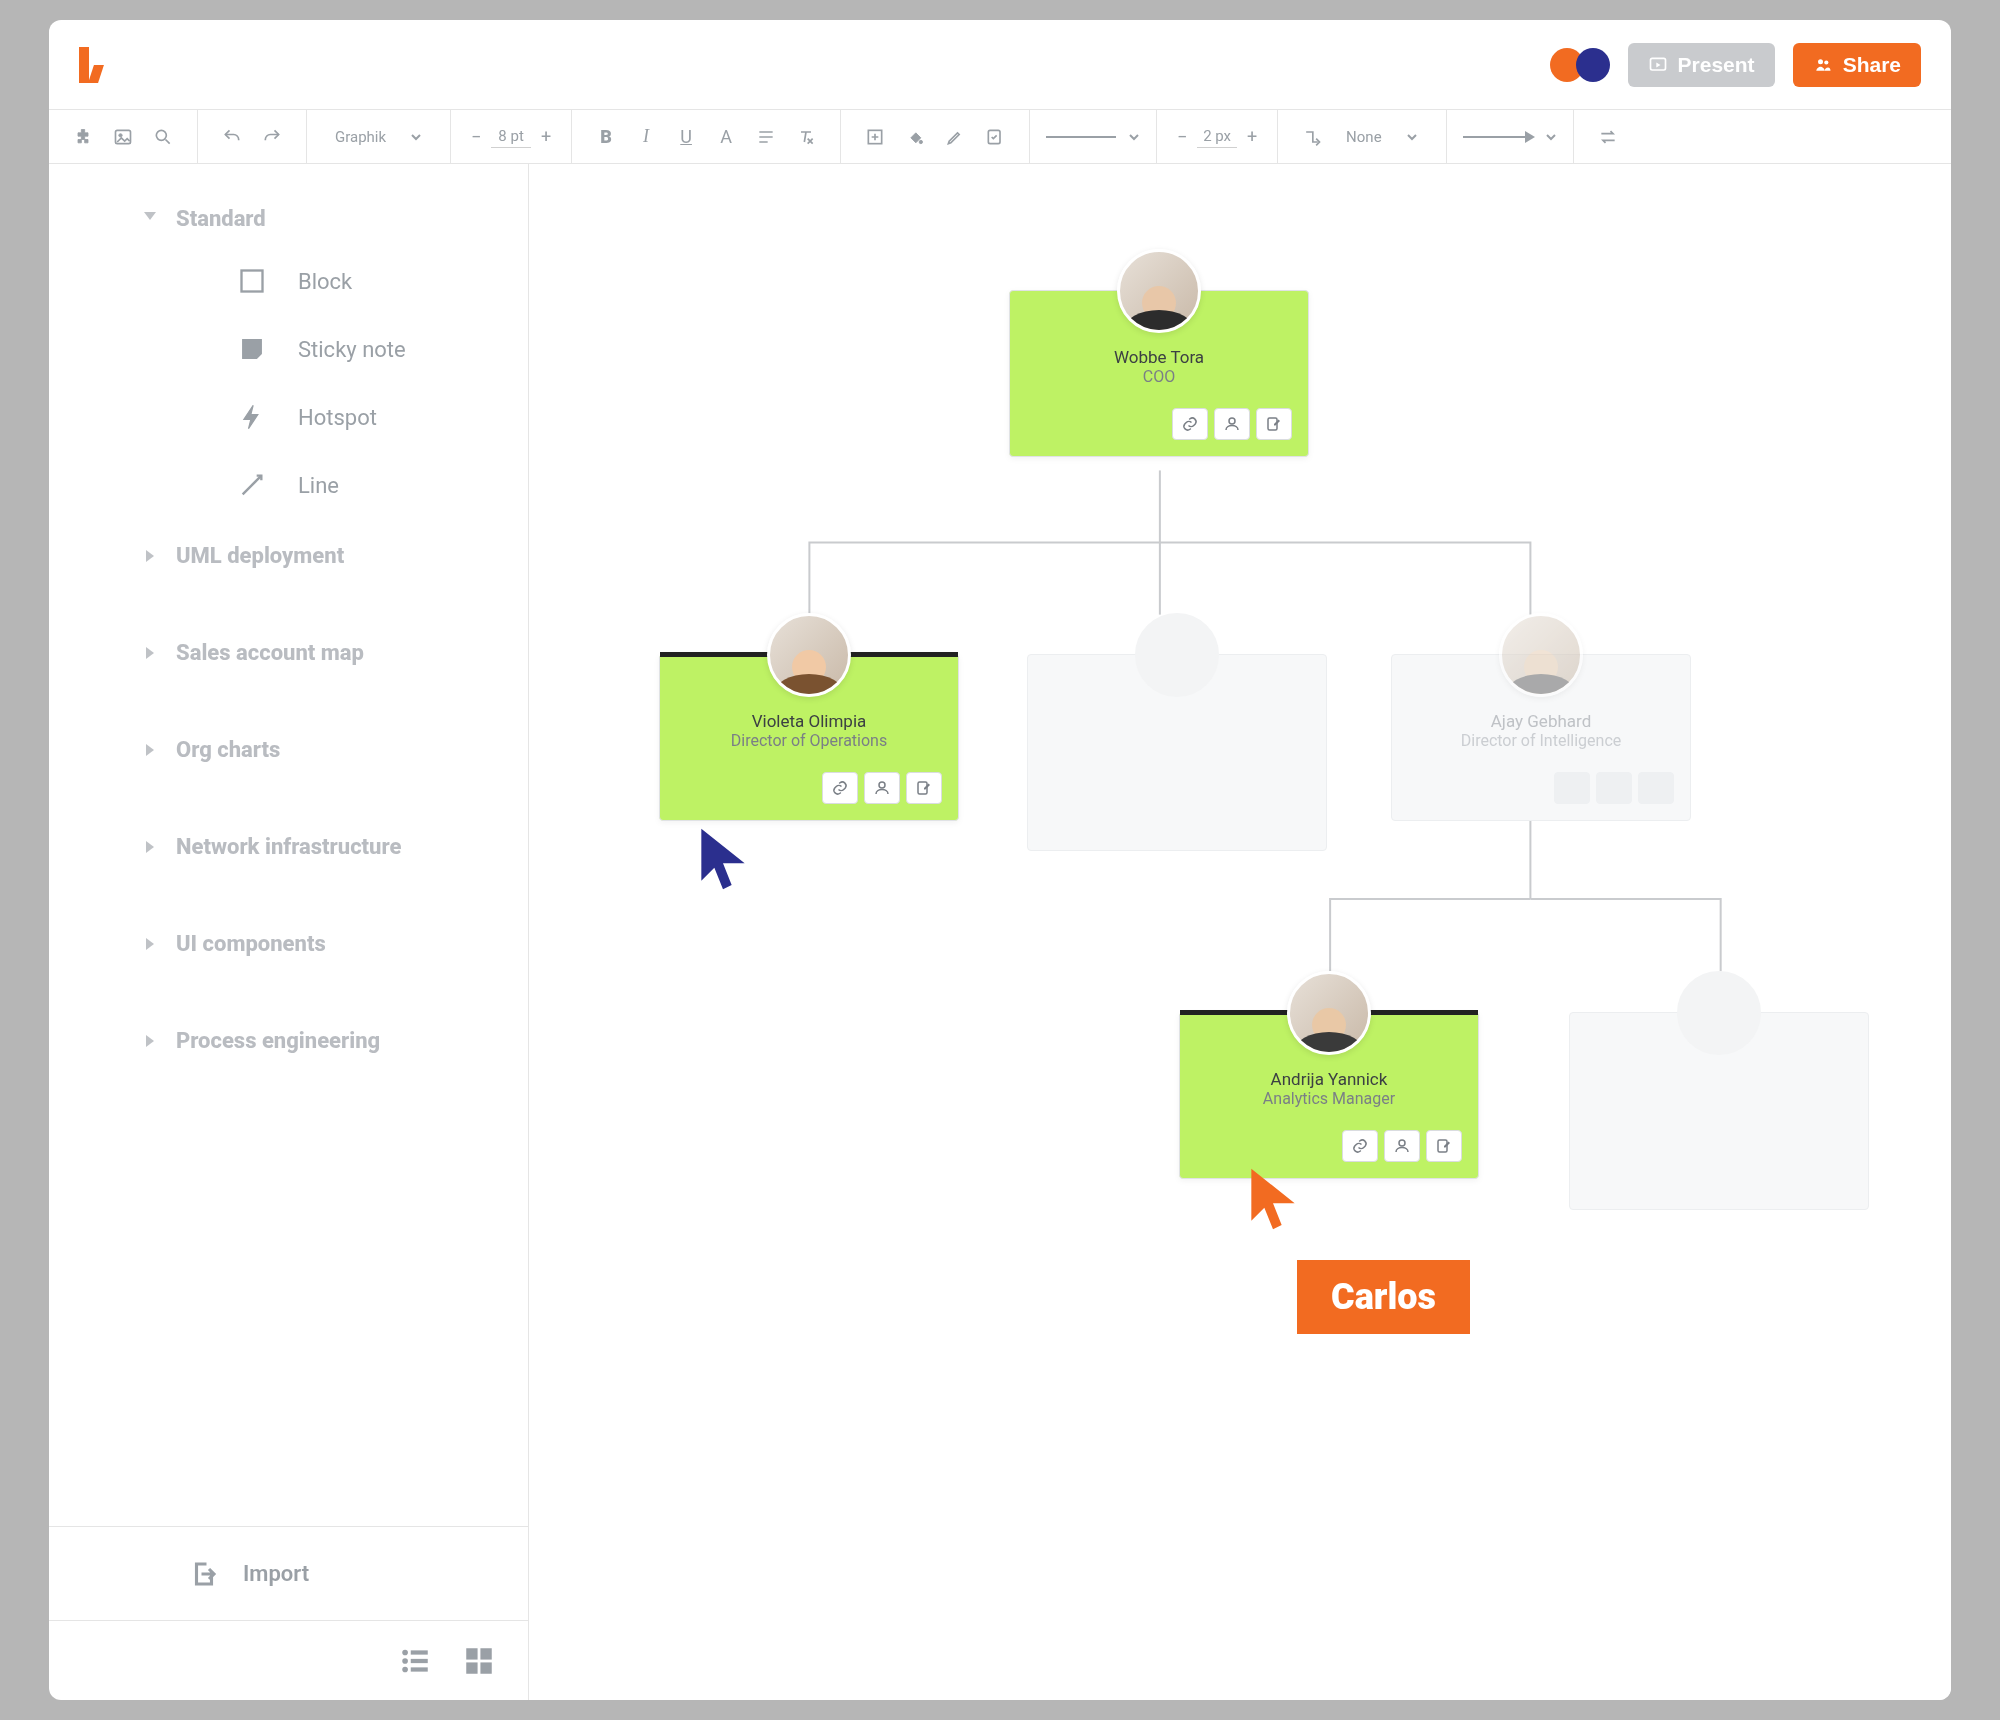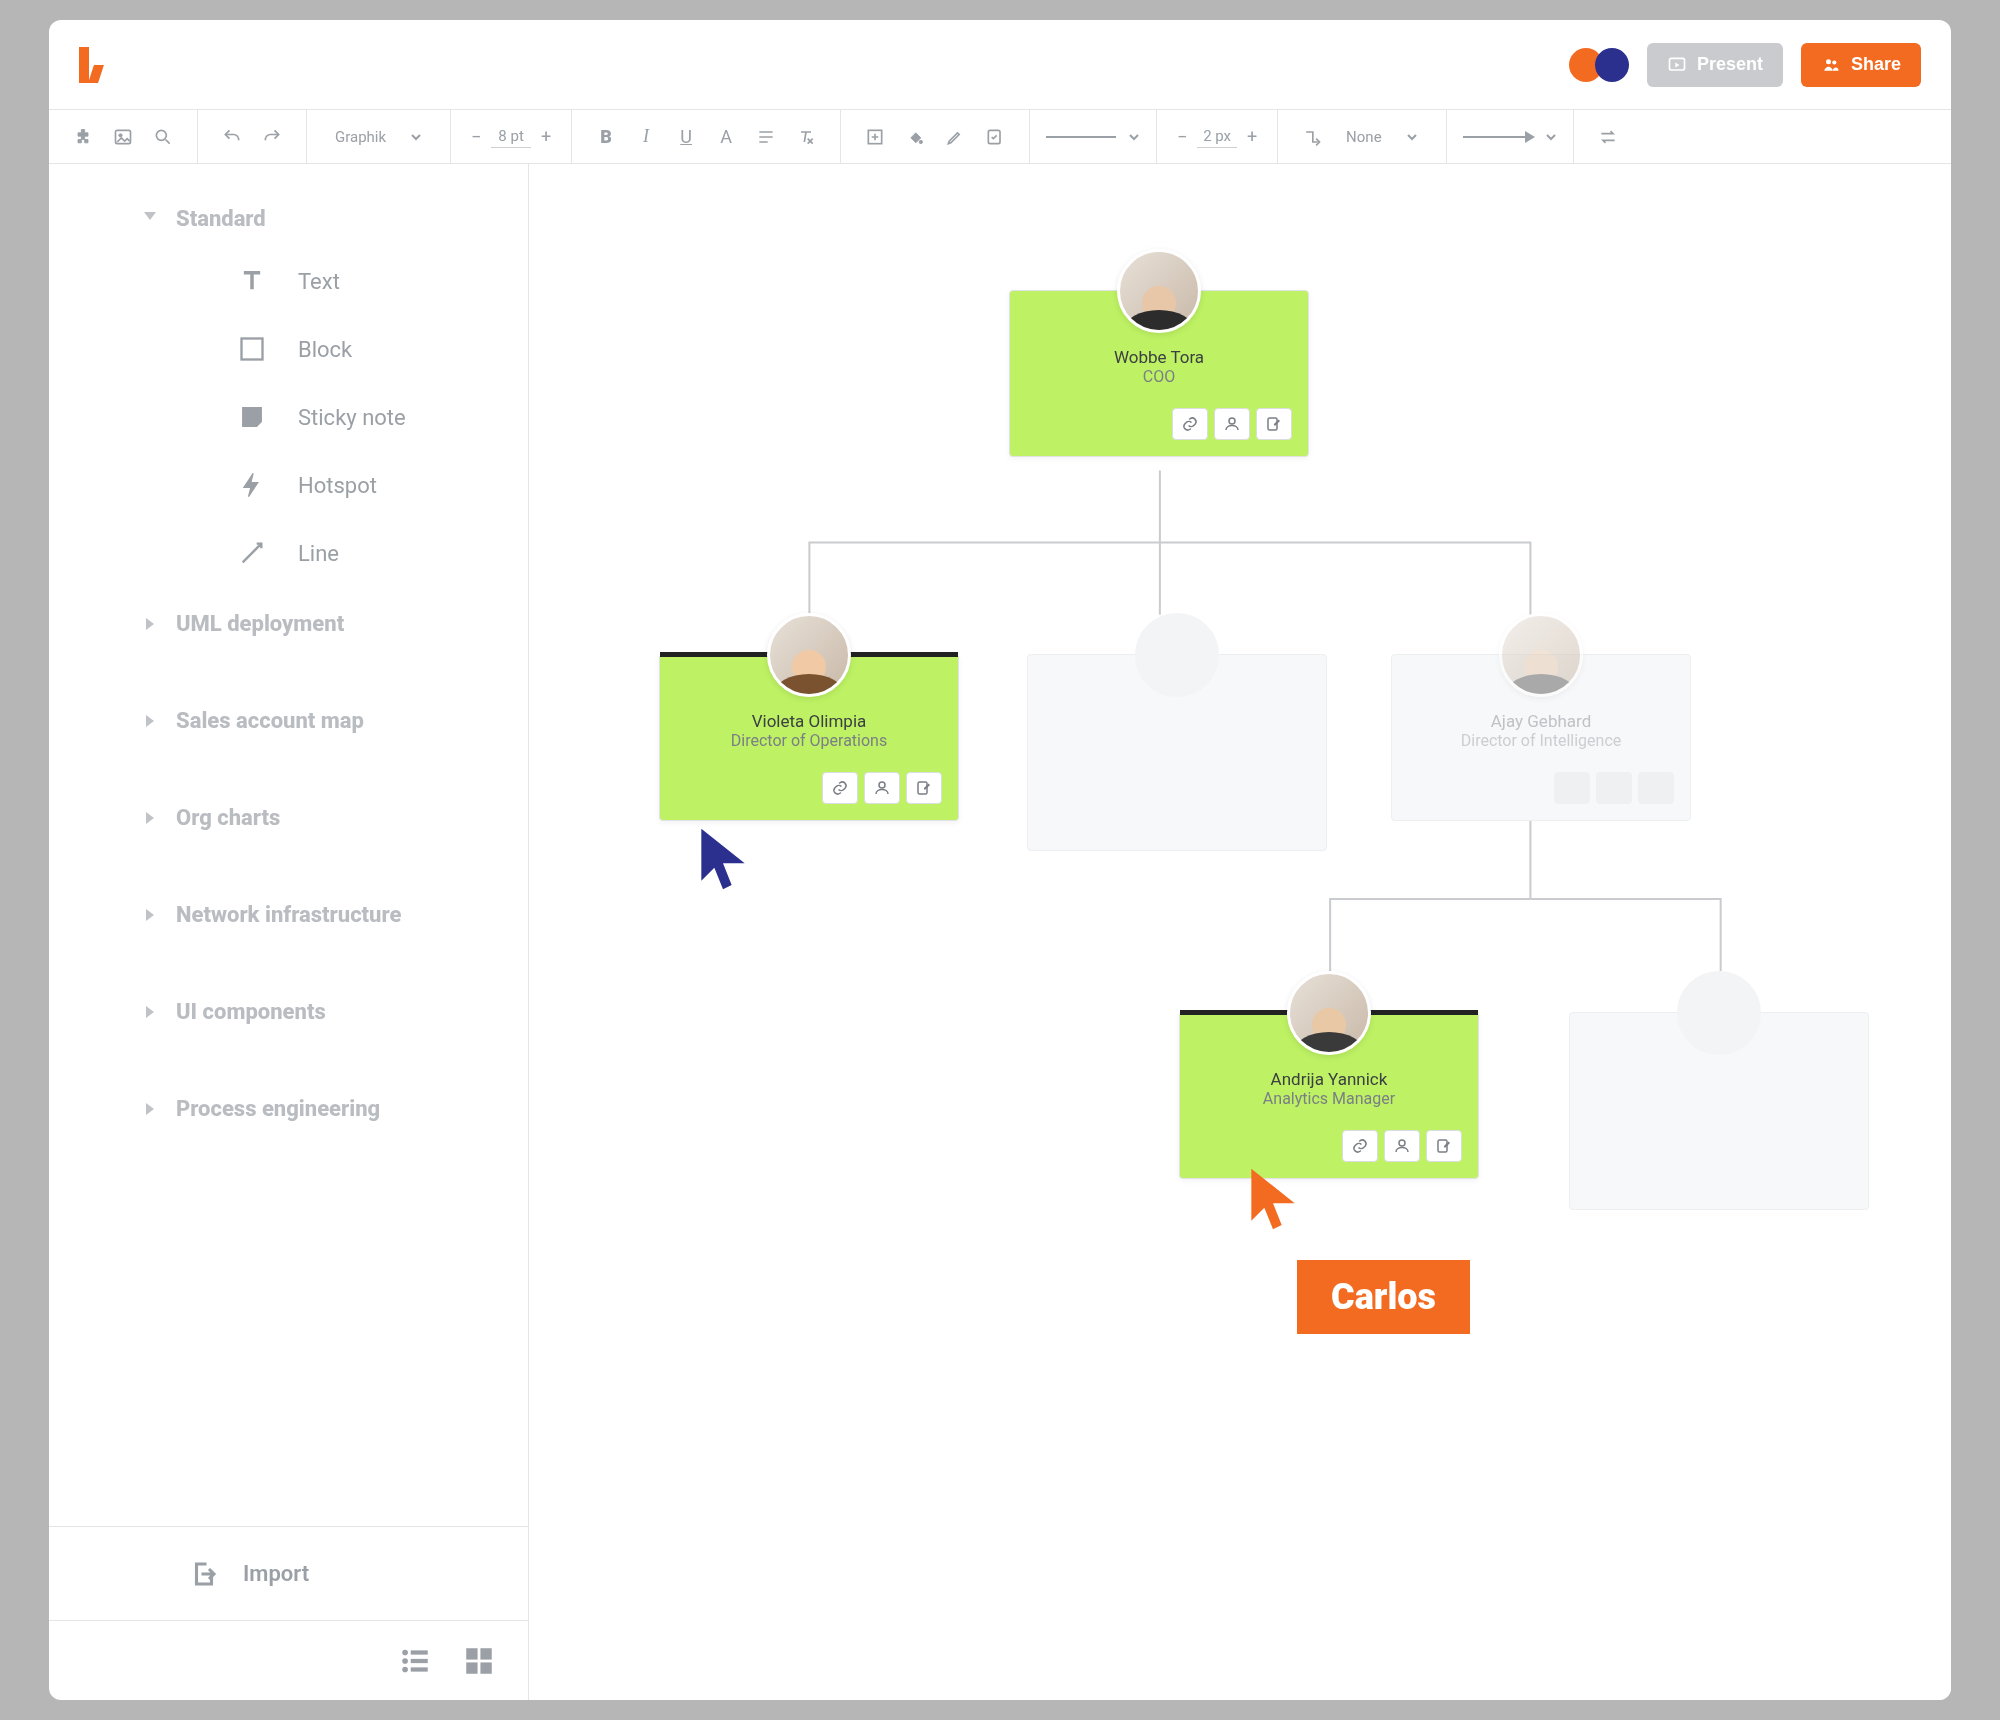--- a/index.html
+++ b/index.html
@@ -41,21 +41,21 @@
   .titlebar-right { display: flex; align-items: center; gap: 18px; }
   .presence { display: flex; }
   .presence .dot {
     width: 34px; height: 34px; border-radius: 50%;
   }
   .presence .dot.orange { background: #f26b21; }
   .presence .dot.blue { background: #2b2f8e; margin-left: -8px; }
   .btn {
     height: 44px; padding: 0 20px; border-radius: 6px;
     display: flex; align-items: center; gap: 10px;
-    font-weight: 700; font-size: 18px; cursor: pointer; border: none;
+    font-weight: 700; font-size: 21px; cursor: pointer; border: none;
   }
   .btn-gray { background: #c9cbce; color: #fff; }
   .btn-orange { background: #f26b21; color: #fff; }
   .btn svg { width: 20px; height: 20px; fill: #fff; }
 
   
   .toolbar {
     height: 54px;
     display: flex;
     align-items: stretch;
@@ -389,28 +389,20 @@
       <div class="side-scroll">
 
         <div class="section open">
           <span class="arrow"></span>
           <span>Standard</span>
         </div>
         <div class="shape-list">
           <div class="shape-item">
             <span class="shape-icon">
                 <svg viewBox="0 0 24 24">
-                  <path d="M5 5h14M12 5v14" stroke-width="3" fill="none"></path>
-                </svg>
-              </span>
-            <span>Text</span>
-          </div>
-          <div class="shape-item">
-            <span class="shape-icon">
-                <svg viewBox="0 0 24 24">
                   <rect x="3" y="3" width="18" height="18" fill="none" stroke-width="2"></rect>
                 </svg>
               </span>
             <span>Block</span>
           </div>
           <div class="shape-item">
             <span class="shape-icon">
                 <svg viewBox="0 0 24 24">
                   <path d="M4 4h16v12l-4 4H4z" fill="#9aa0a6"></path>
                 </svg>

